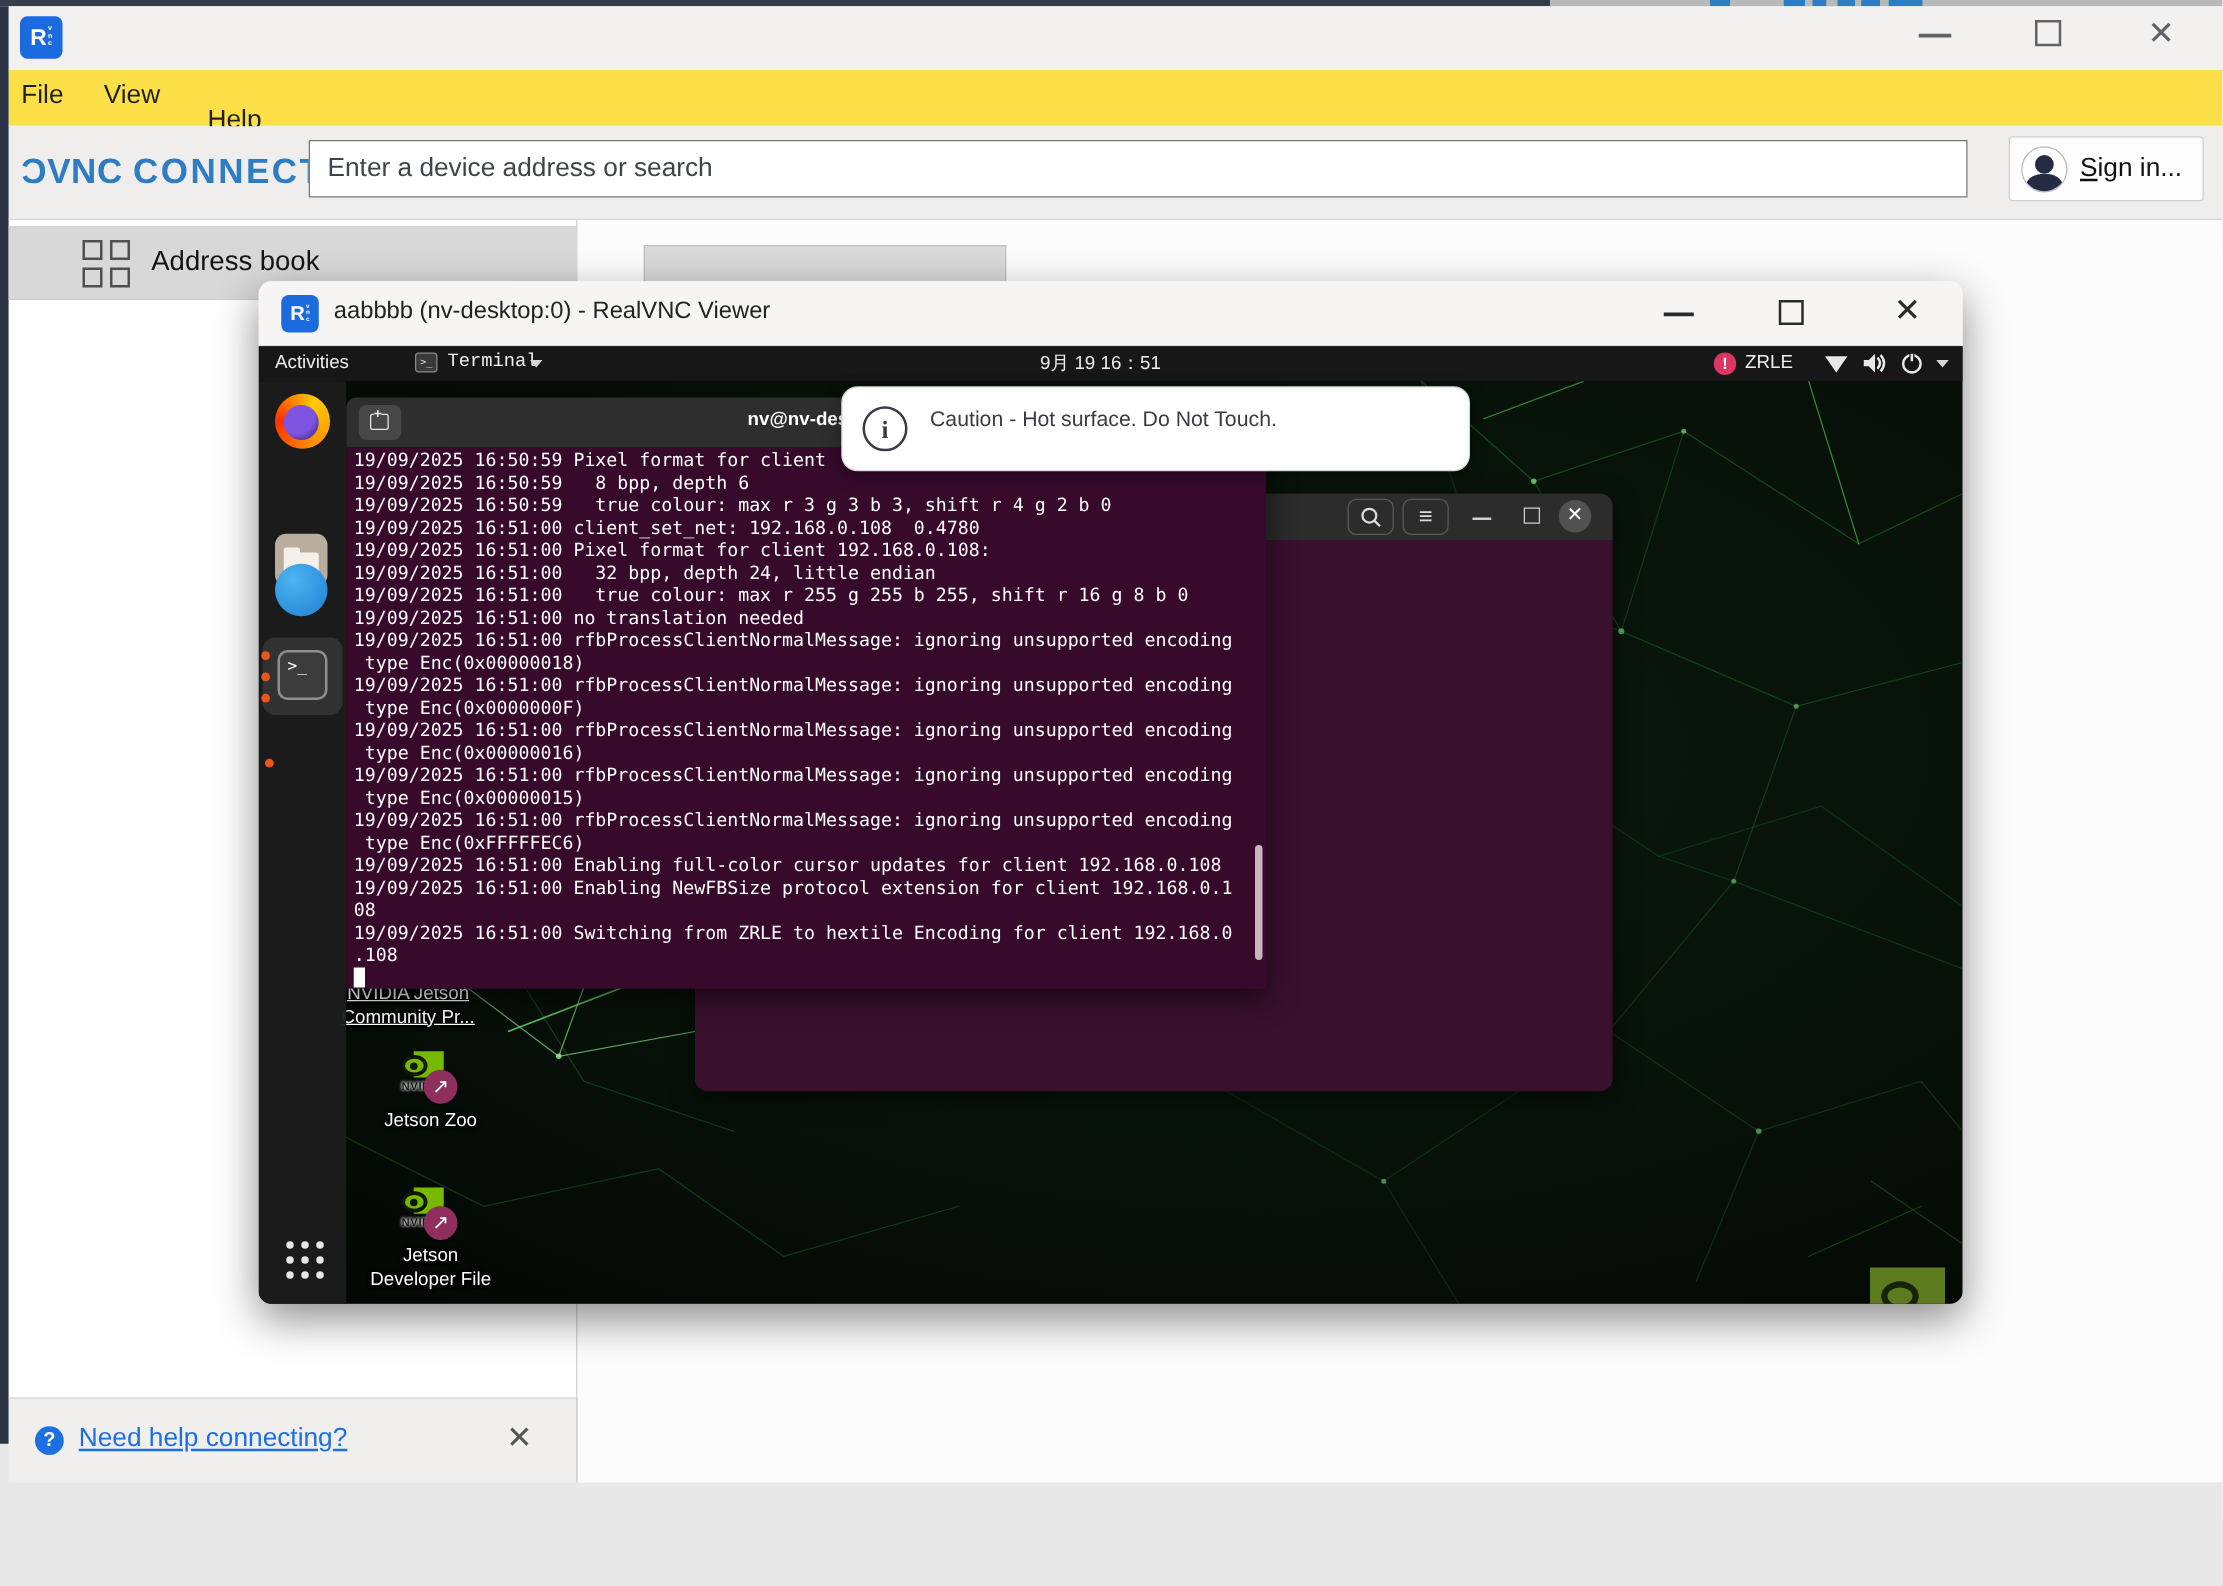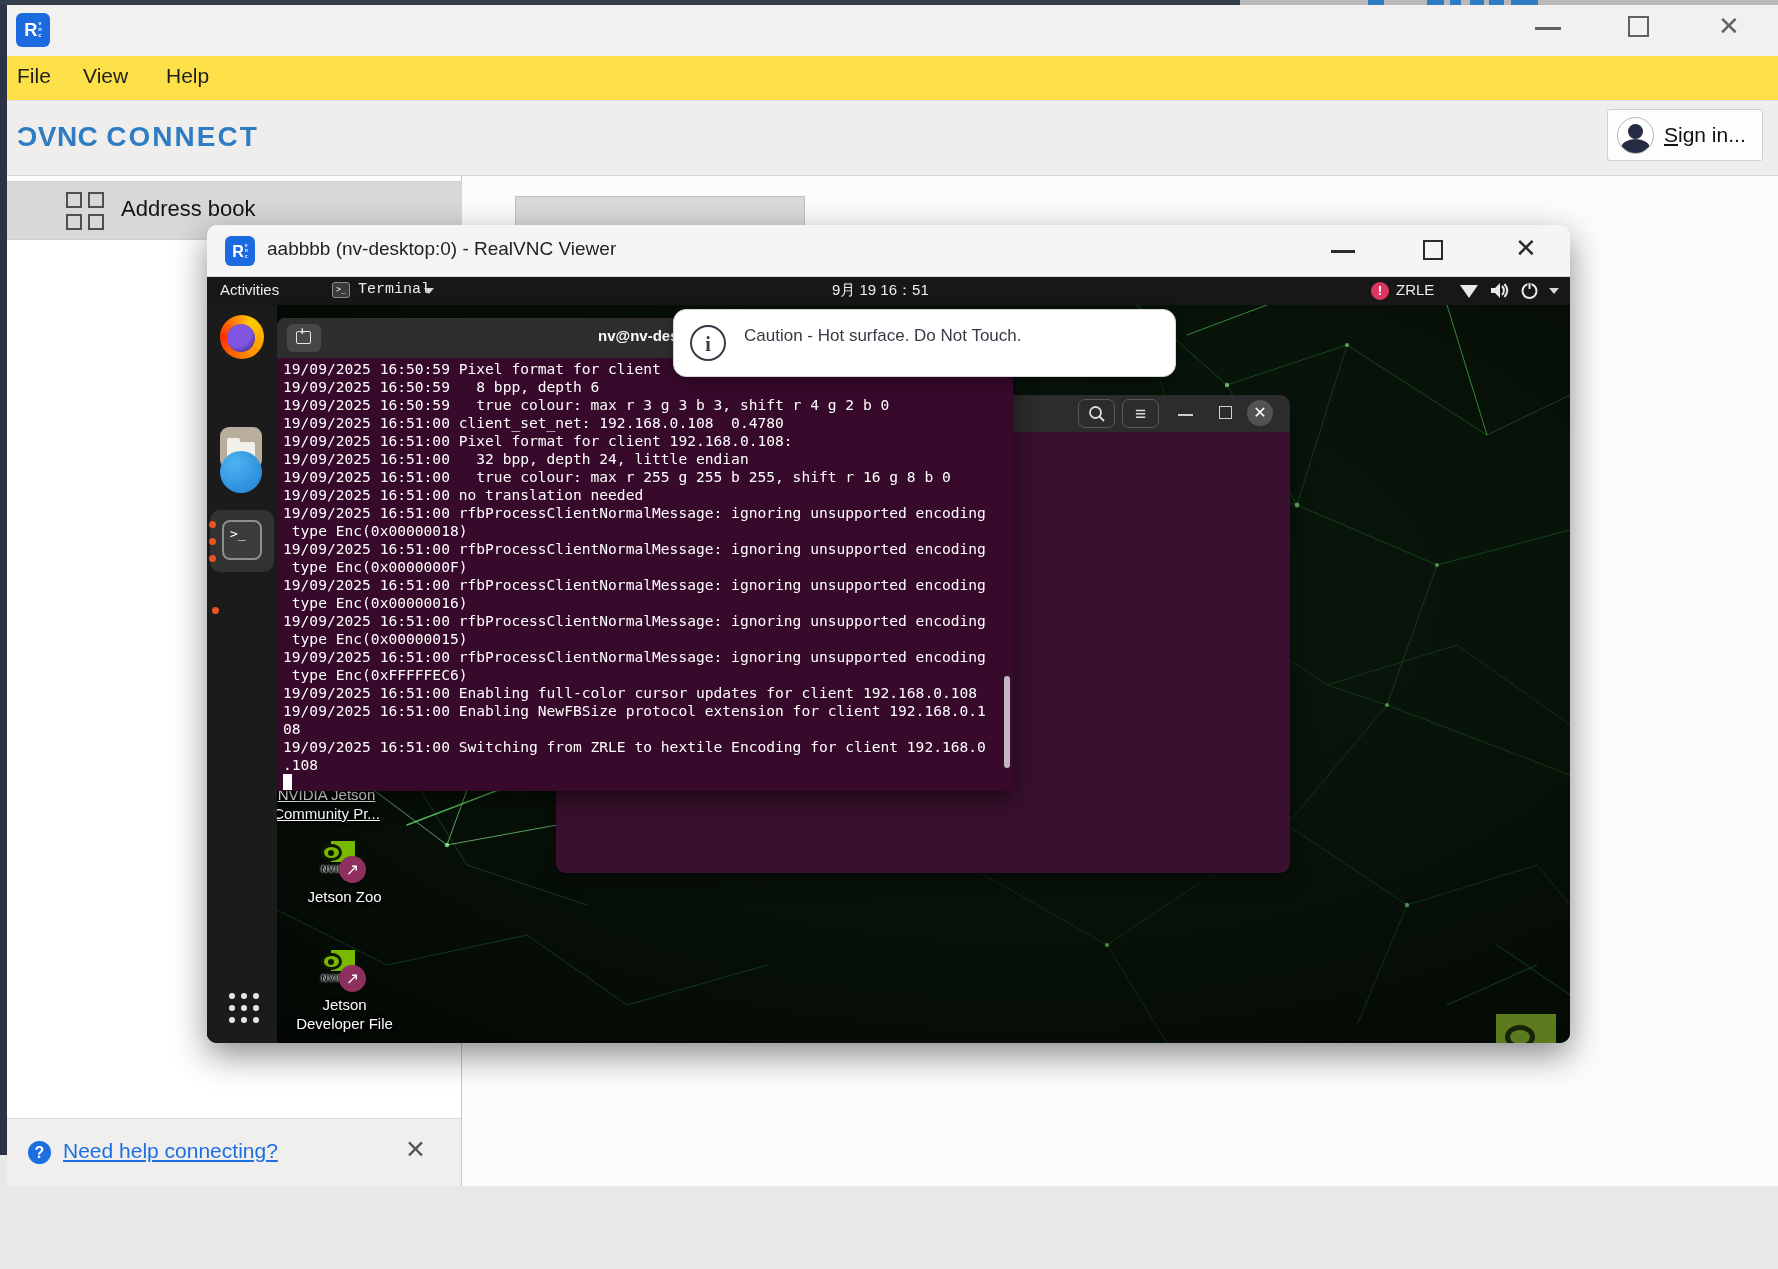--- a/index.html
+++ b/index.html
@@ -150,25 +150,26 @@
     </div>
     <div class="abs win-title" style="left:53px;top:16px;margin-top:44px;">RealVNC Viewer</div>
     <div class="abs ctl-dash" style="left:1528px;top:22px;width:26px;"></div>
     <div class="abs ctl-box" style="left:1621px;top:11px;width:21px;height:21px;"></div>
     <div class="abs ctl-x" style="left:1711px;top:8px;">✕</div>
   </div>
 
   <div class="abs menubar">
     <span class="menu-item" style="left:10px;">File</span>
     <span class="menu-item" style="left:76px;">View</span>
-    <span class="menu-item" style="left:159px;">Help</span>
+    <span class="menu-item" style="left:159px;margin-top:20px;">Help</span>
   </div>
 
   <div class="abs toolbar">
     <div class="logo"><span>ƆVNC</span><span class="word">CONNECT</span></div>
+    <input class="search-box" placeholder="Enter a device address or search" style="">
     <div class="signin-btn">
       <span class="avatar">
           <span class="head"></span>
           <span class="body"></span>
         </span>
       <span class="signin-label">Sign in...</span>
     </div>
   </div>
 
   <div class="abs sidebar">

